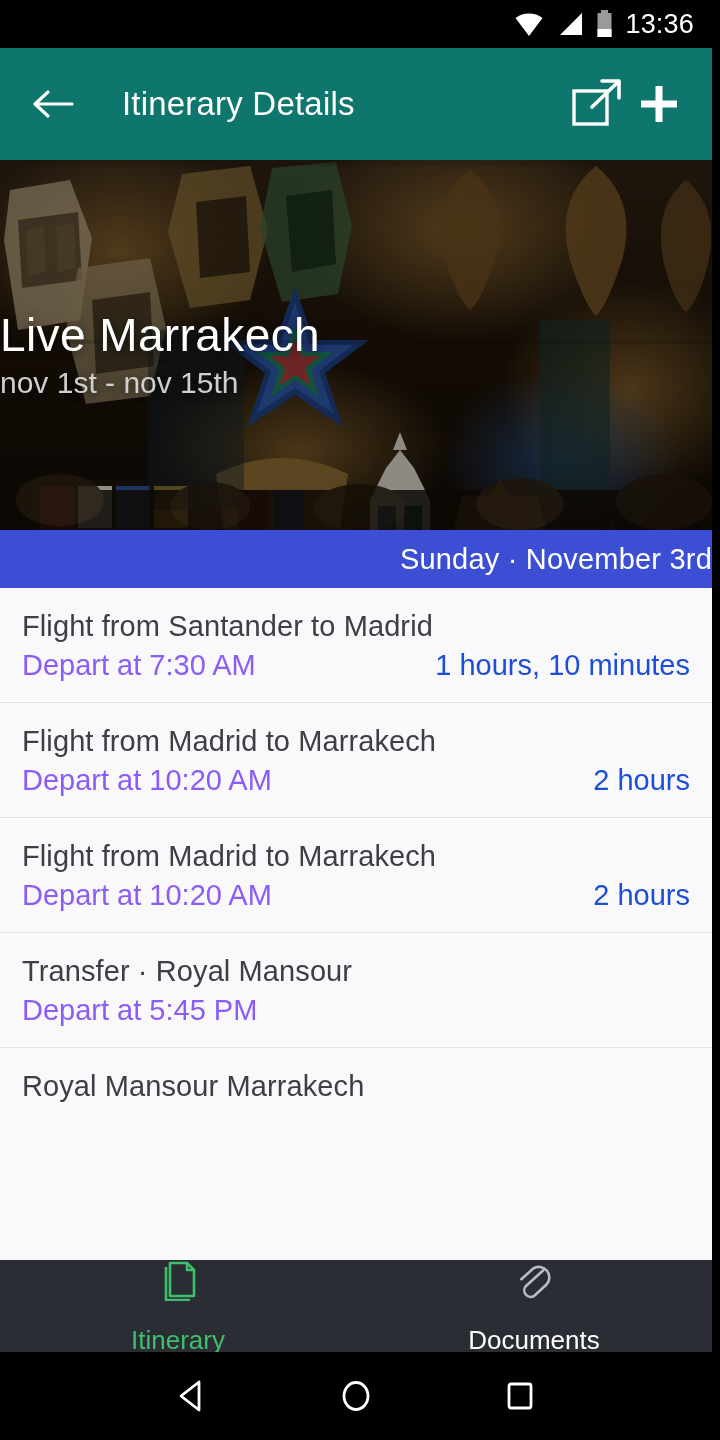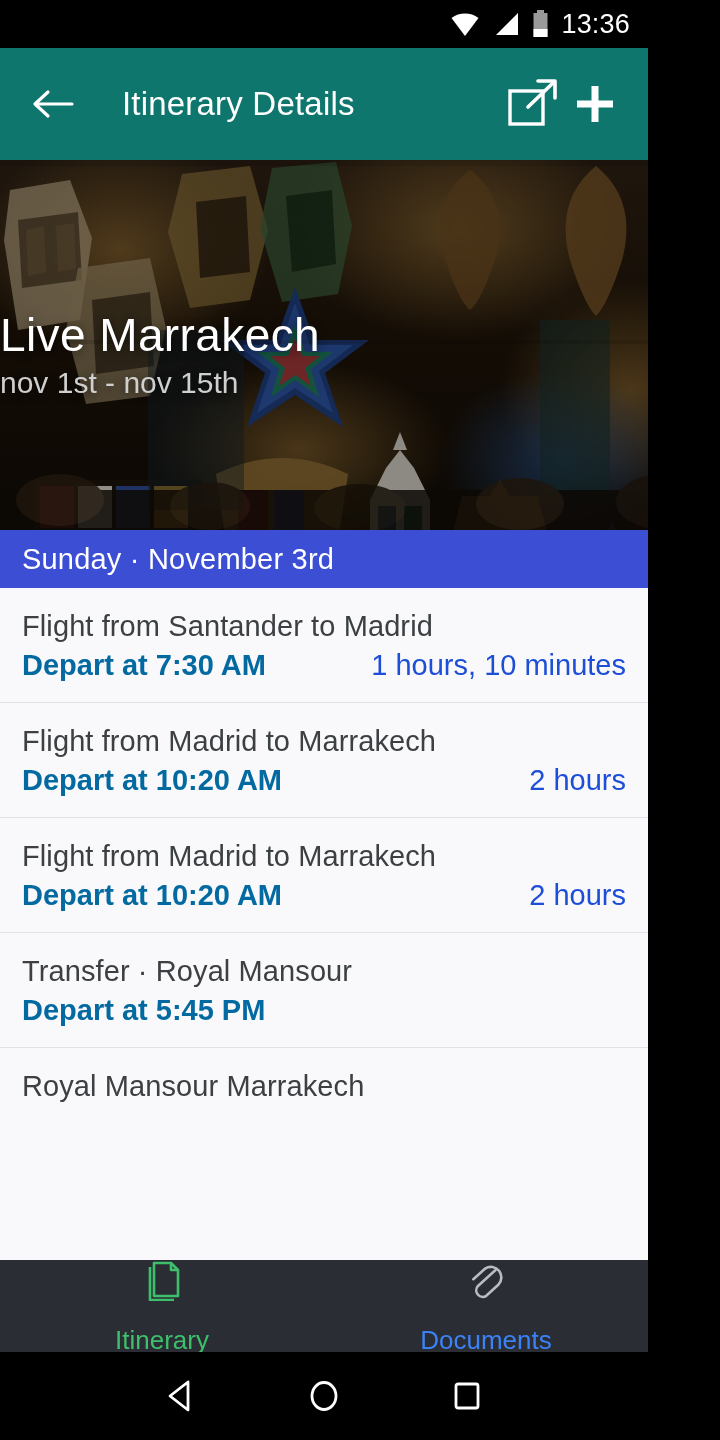--- a/index.html
+++ b/index.html
@@ -2,21 +2,21 @@
 <html><head>
 <meta charset="utf-8">
 <style>
   * { margin:0; padding:0; box-sizing:border-box; }
   html, body {
     width:720px; height:1440px;
     background:#000;
     font-family:"Liberation Sans", sans-serif;
     overflow:hidden;
   }
-  .phone { position:relative; width:648px; height:1440px; background:#F9F8FA; }
+  .phone { position:relative; width:712px; height:1440px; background:#F9F8FA; }
 
   
   .statusbar {
     height:48px; background:#000; display:flex; align-items:center;
     justify-content:flex-end; padding-right:18px; gap:12px;
   }
   .sb-icon { display:flex; align-items:center; }
   .sb-time { color:#fff; font-size:27px; font-weight:500; letter-spacing:.2px; line-height:1; }
 
   
@@ -46,49 +46,50 @@
   }
   .hero-sub {
     color:#CFCFCF; font-size:30px; font-weight:400; margin-top:4px;
     text-shadow:0 2px 9px rgba(0,0,0,.55);
   }
 
   
   .datehdr {
     height:58px; background:#3B4ED4; display:flex; align-items:center;
     padding-left:22px;
+    justify-content:flex-end;
   }
   .datehdr span { color:#fff; font-size:29px; font-weight:400; letter-spacing:.2px; }
 
   
   .list { background:#F9F8FA; }
   .row {
     border-bottom:1px solid #E3E1E6; padding:22px 22px 20px 22px;
     background:#F9F8FA;
   }
   .row-title { color:#3C4043; font-size:29px; font-weight:400; letter-spacing:.1px; }
   .row-meta {
     display:flex; justify-content:space-between; align-items:baseline;
     margin-top:6px;
   }
-  .row-sub   { color:#0369a1; font-size:29px; font-weight:700; }
+  .row-sub   { color:#8b5cf6; font-size:29px; font-weight:400; }
   .row-dur   { color:#1d4ed8; font-size:29px; font-weight:400; }
   .row.no-sub { padding-bottom:58px; }
   .row.last   { border-bottom:none; }
 
   
   .tabbar {
     position:absolute; left:0; right:0; bottom:88px; height:92px;
     background:#2A2E34; display:flex; align-items:center;
   }
   .tab { flex:1; display:flex; flex-direction:column; align-items:center;
          justify-content:center; gap:20px; }
   .tab-label { font-size:26px; font-weight:400; }
   .tab.active .tab-label { color:#3EBF6C; }
-  .tab .tab-label { color:#3b82f6; }
+  .tab .tab-label { color:#ffffff; }
 
   
   .navbar {
     position:absolute; left:0; right:0; bottom:0; height:88px; background:#000;
     display:flex; align-items:center; justify-content:space-around;
     padding:0 110px;
   }
   .nav-btn { display:flex; align-items:center; justify-content:center;
              width:60px; height:60px; }
 </style>

